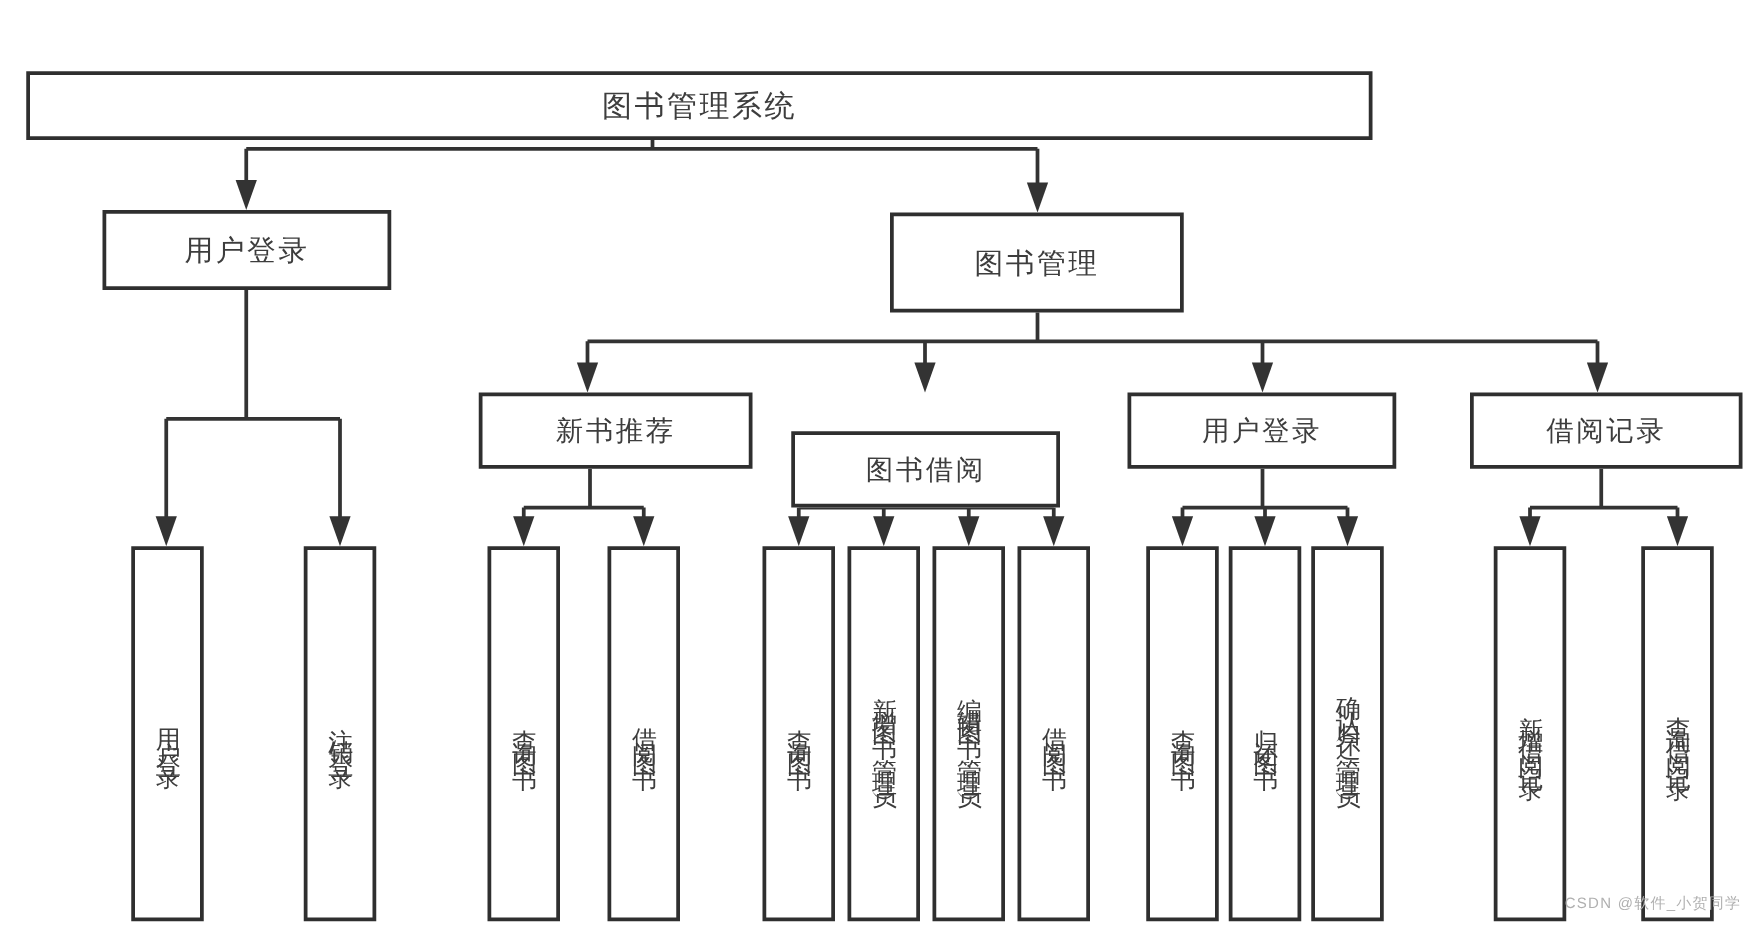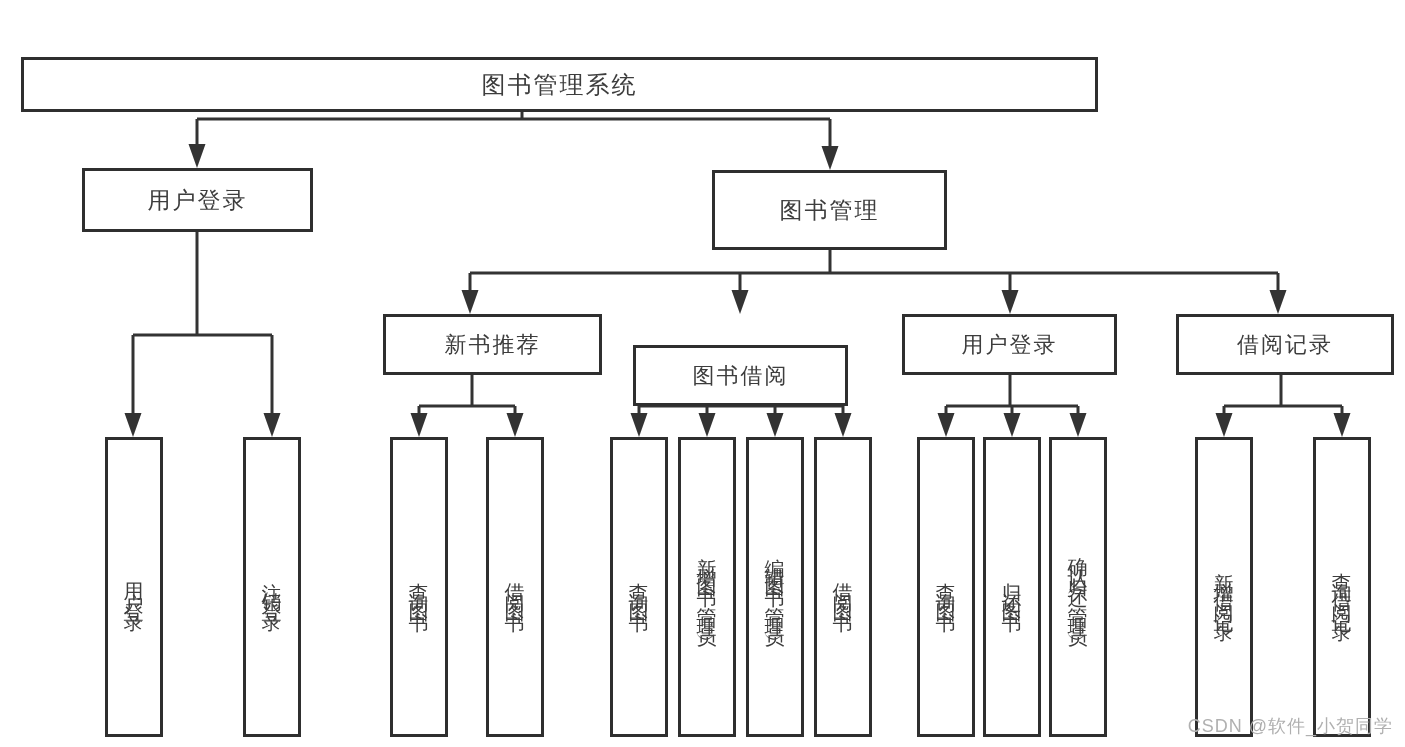--- a/index.html
+++ b/index.html
@@ -45,21 +45,21 @@
     writing-mode: vertical-rl;
     text-orientation: mixed;
     letter-spacing: 10px;
     line-height: 1;
     max-height: 292px;
   }
   .watermark {
     position: absolute;
     top: 714px;
     right: 12px;
-    font-size: 18px;
+    font-size: 12px;
     color: #b0b0b0;
     letter-spacing: 1px;
     z-index: 5;
     white-space: nowrap;
   }
 </style>
 </head>
 <body>
 
 <div class="stage">

